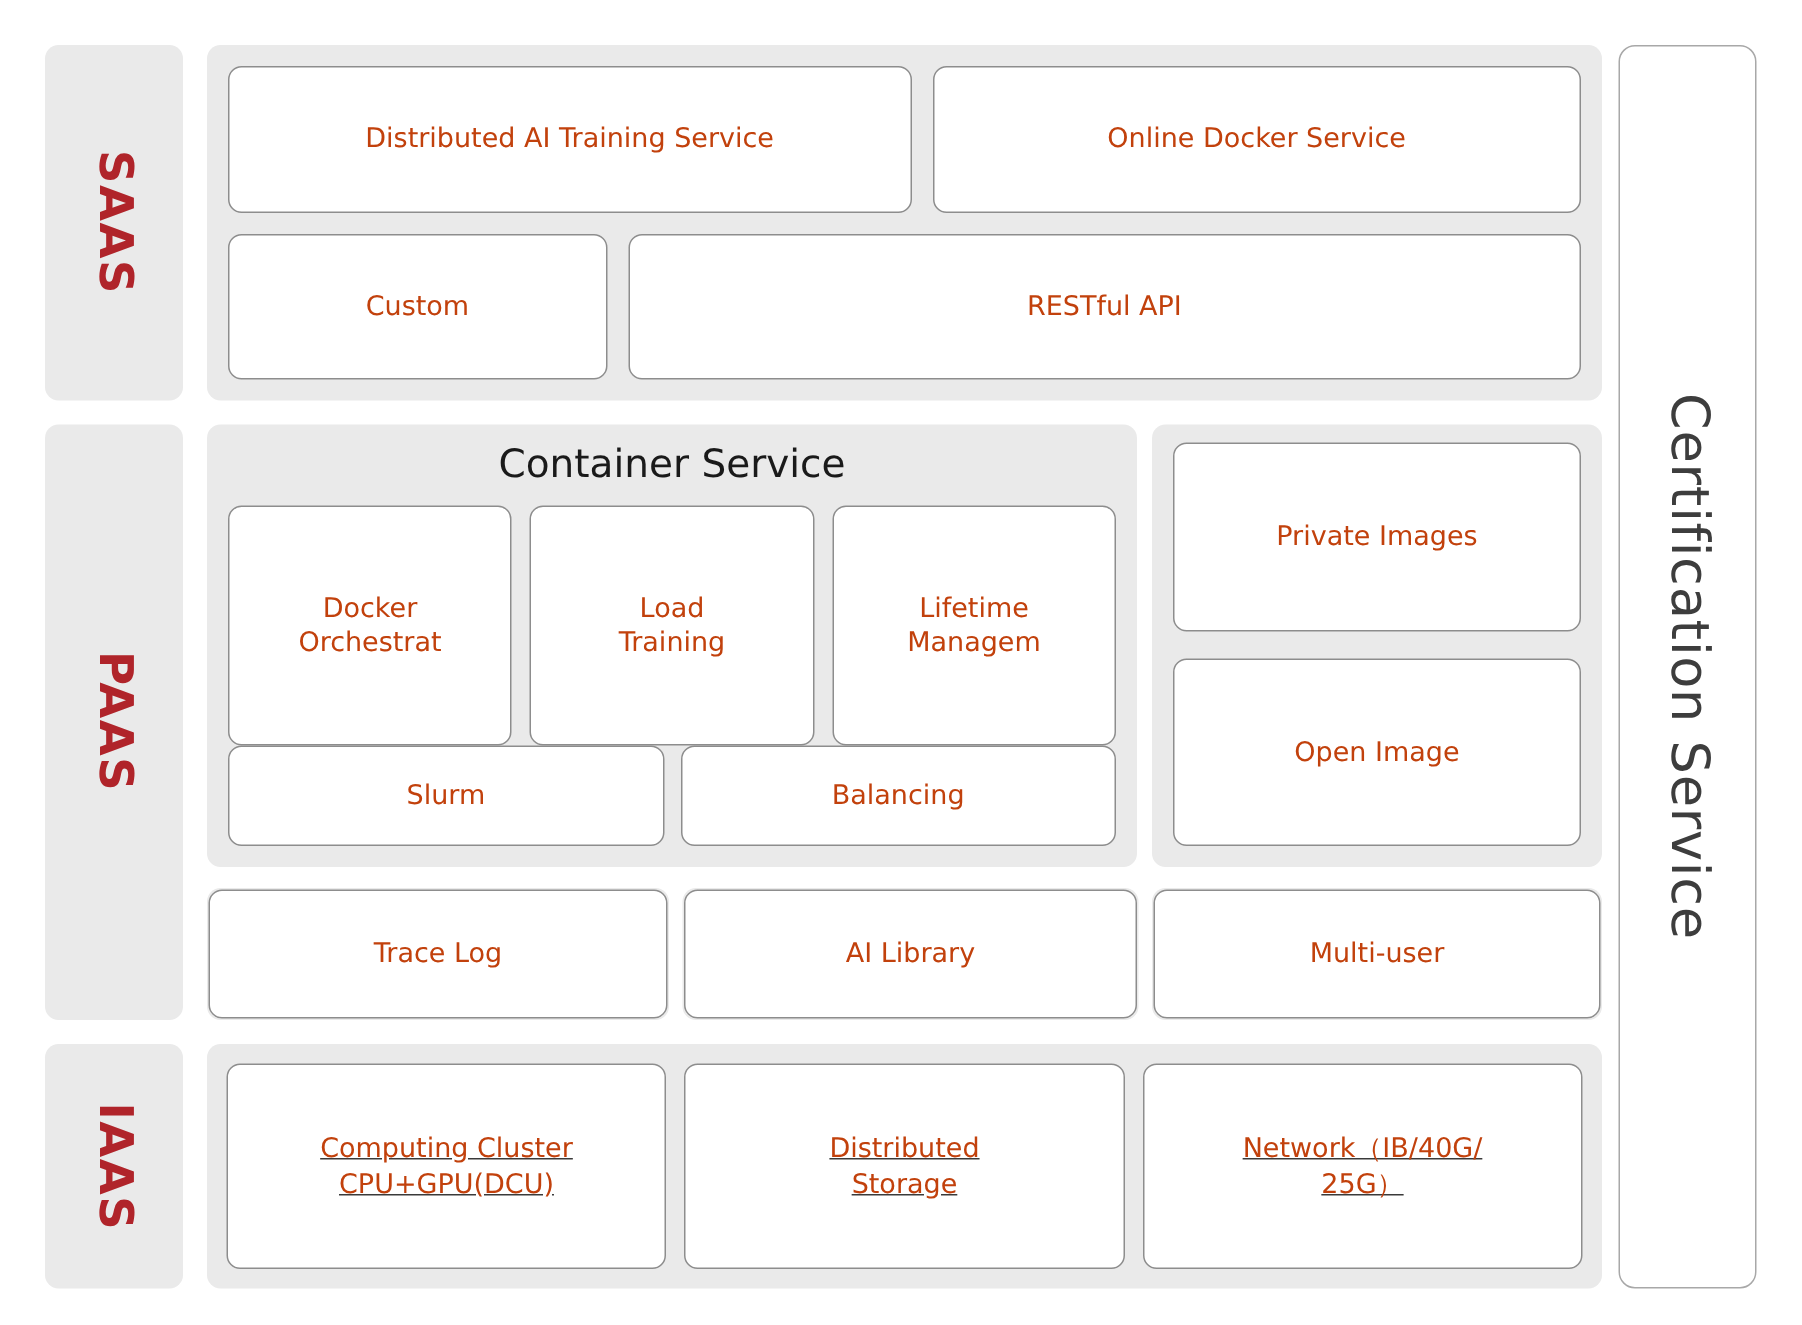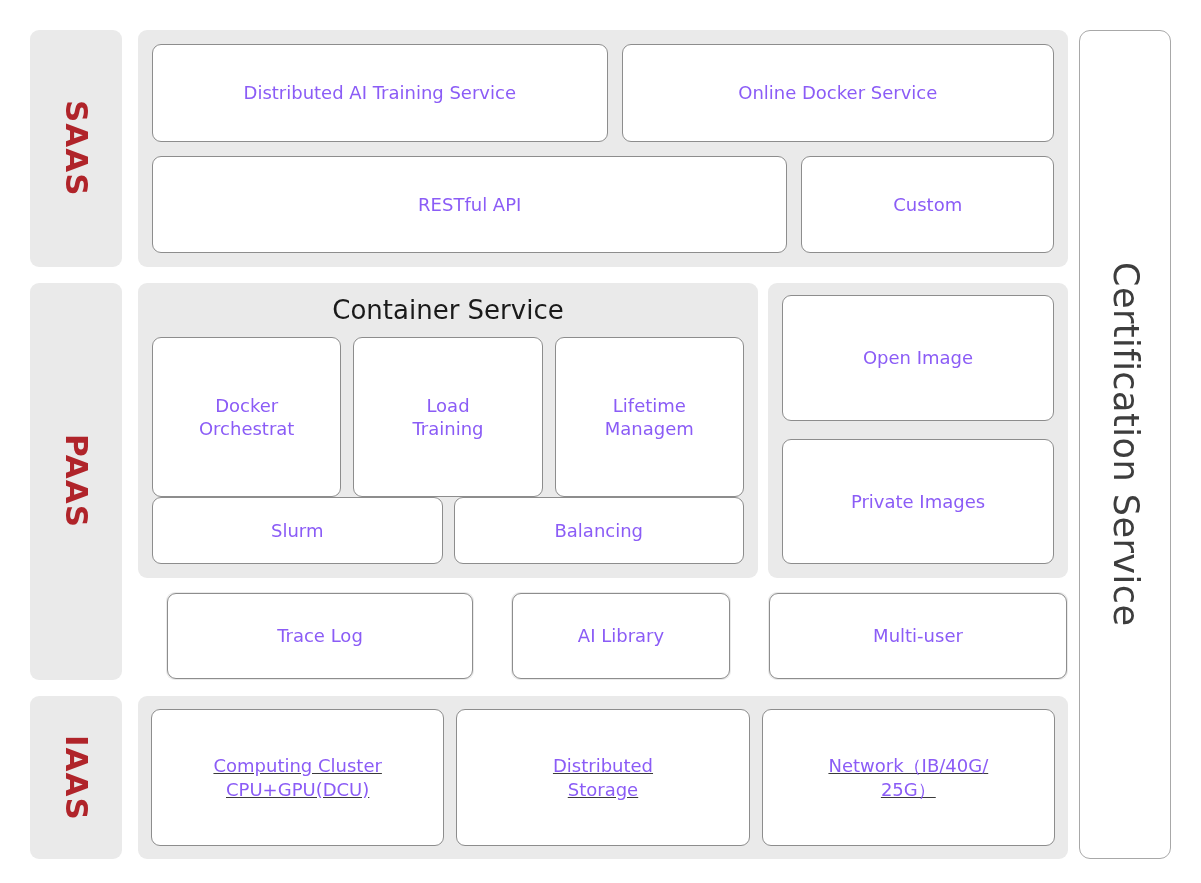--- a/index.html
+++ b/index.html
@@ -88,21 +88,21 @@
     background: #ffffff;
     border: 1.4px solid #8d8d8d;
     border-radius: 9px;
     box-sizing: border-box;
     display: flex;
     align-items: center;
     justify-content: center;
     text-align: center;
     font-size: 18px;
     line-height: 1.28;
-    color: #8b5cf6;
+    color: #c2410c;
     padding: 4px 8px;
     white-space: pre-line;
   }
 
   
   .saas-panel {
     flex: 1 1 auto;
     padding: 14px;
     display: flex;
     flex-direction: column;
@@ -173,21 +173,20 @@
   
   .paas-strip {
     flex: 0 0 88px;
     display: flex;
     flex-direction: row;
     gap: 9px;
   }
   .paas-strip .panel {
     padding: 1px;
     display: flex;
-    margin-left: 28px;
   }
   .paas-strip .panel .card { flex: 1 1 auto; }
   .paas-strip .p0 { flex: 0 0 308px; }
   .paas-strip .p1 { flex: 1 1 auto; }
   .paas-strip .p2 { flex: 0 0 300px; }
 
   
   .iaas-panel {
     flex: 1 1 auto;
     padding: 13px;
@@ -232,22 +231,22 @@
       </div>
       <div class="tier-body">
         <div class="panel saas-panel">
 
           <div class="saas-row saas-row1">
             <div class="card c0">Distributed AI Training Service</div>
             <div class="card c1">Online Docker Service</div>
           </div>
 
           <div class="saas-row saas-row2">
+            <div class="card c1">Custom</div>
             <div class="card c2">RESTful API</div>
-            <div class="card c1">Custom</div>
           </div>
 
         </div>
       </div>
     </div>
 
     <div class="tier-row paas">
       <div class="tier-label">
         <span class="vtext">PAAS</span>
       </div>
@@ -266,22 +265,22 @@
 Managem</div>
             </div>
             <div class="cs-lower">
               <div class="card">Slurm</div>
               <div class="card">Balancing</div>
             </div>
           </div>
 
           <div class="panel image-registry">
             <div class="ir-cards">
+              <div class="card">Private Images</div>
               <div class="card">Open Image</div>
-              <div class="card">Private Images</div>
             </div>
           </div>
 
         </div>
 
         <div class="paas-strip">
           <div class="panel p0">
             <div class="card">Trace Log</div>
           </div>
           <div class="panel p1">

